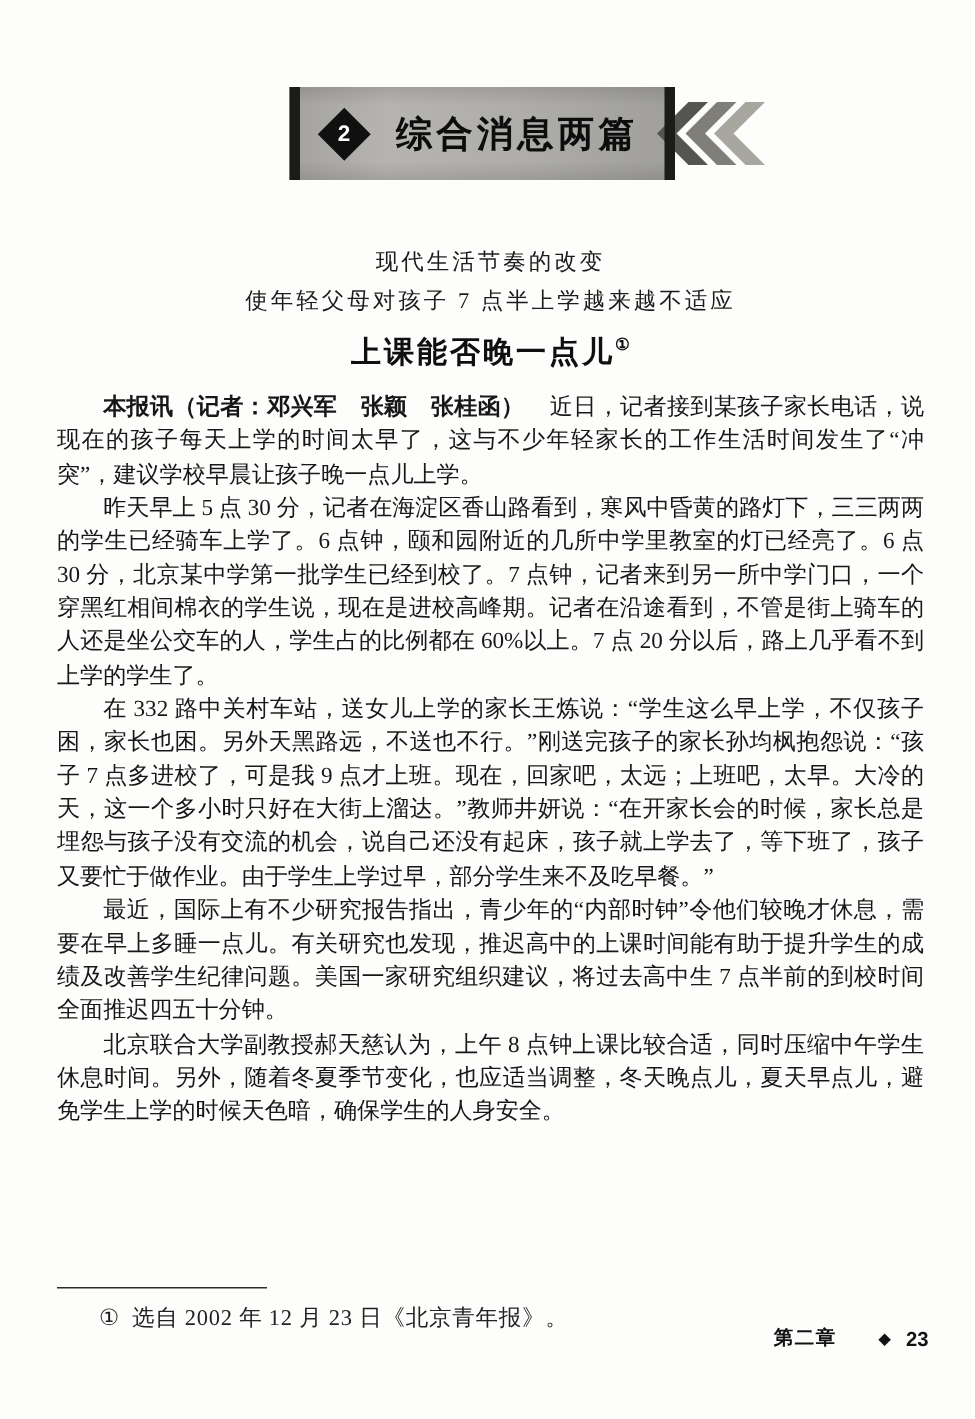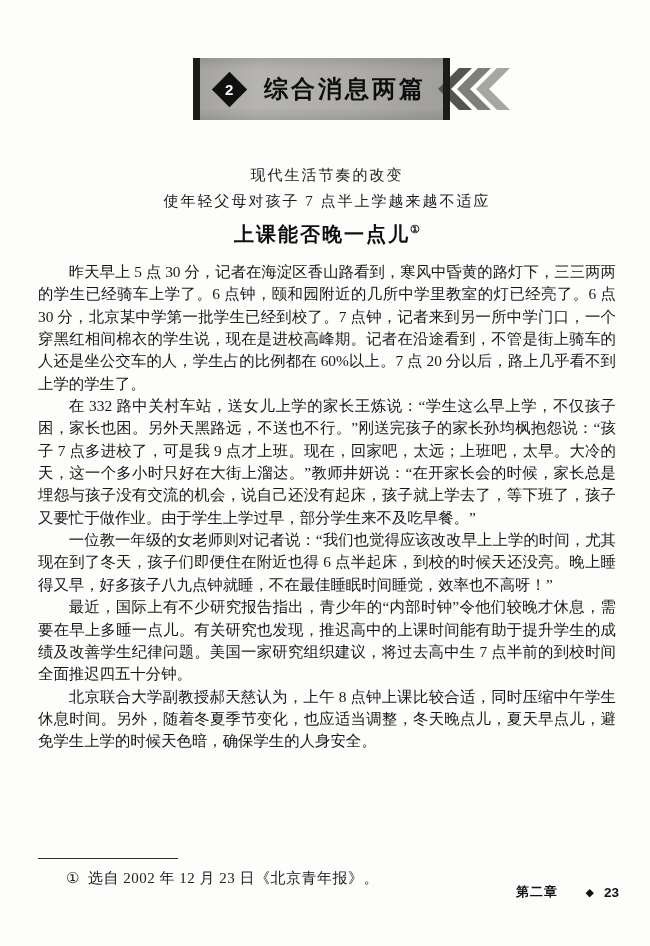--- a/index.html
+++ b/index.html
@@ -109,23 +109,23 @@
     </svg>
     <div class="edgebar right"></div>
   </div>
 
   <div class="content">
     <div class="kicker">现代生活节奏的改变</div>
     <div class="kicker">使年轻父母对孩子 7 点半上学越来越不适应</div>
     <h1 class="article-title"><span>上课能否晚一点儿</span><sup>①</sup></h1>
 
     <div class="bodytext">
+      <p><b class="lead">本报讯（记者：邓兴军　张颖　张桂函）</b><span>近日，记者接到某孩子家长电话，说现在的孩子每天上学的时间太早了，这与不少年轻家长的工作生活时间发生了“冲突”，建议学校早晨让孩子晚一点儿上学。</span></p>
       <p>昨天早上 5 点 30 分，记者在海淀区香山路看到，寒风中昏黄的路灯下，三三两两的学生已经骑车上学了。6 点钟，颐和园附近的几所中学里教室的灯已经亮了。6 点 30 分，北京某中学第一批学生已经到校了。7 点钟，记者来到另一所中学门口，一个穿黑红相间棉衣的学生说，现在是进校高峰期。记者在沿途看到，不管是街上骑车的人还是坐公交车的人，学生占的比例都在 60%以上。7 点 20 分以后，路上几乎看不到上学的学生了。</p>
       <p>在 332 路中关村车站，送女儿上学的家长王炼说：“学生这么早上学，不仅孩子困，家长也困。另外天黑路远，不送也不行。”刚送完孩子的家长孙均枫抱怨说：“孩子 7 点多进校了，可是我 9 点才上班。现在，回家吧，太远；上班吧，太早。大冷的天，这一个多小时只好在大街上溜达。”教师井妍说：“在开家长会的时候，家长总是埋怨与孩子没有交流的机会，说自己还没有起床，孩子就上学去了，等下班了，孩子又要忙于做作业。由于学生上学过早，部分学生来不及吃早餐。”</p>
-      <p>一位教一年级的女老师则对记者说：“我们也觉得应该改改早上上学的时间，尤其现在到了冬天，孩子们即便住在附近也得 6 点半起床，到校的时候天还没亮。晚上睡得又早，好多孩子八九点钟就睡，不在最佳睡眠时间睡觉，效率也不高呀！”</p>
       <p>最近，国际上有不少研究报告指出，青少年的“内部时钟”令他们较晚才休息，需要在早上多睡一点儿。有关研究也发现，推迟高中的上课时间能有助于提升学生的成绩及改善学生纪律问题。美国一家研究组织建议，将过去高中生 7 点半前的到校时间全面推迟四五十分钟。</p>
       <p>北京联合大学副教授郝天慈认为，上午 8 点钟上课比较合适，同时压缩中午学生休息时间。另外，随着冬夏季节变化，也应适当调整，冬天晚点儿，夏天早点儿，避免学生上学的时候天色暗，确保学生的人身安全。</p>
     </div>
   </div>
 
   <div class="footnote-block">
     <div class="footnote-rule"></div>
     <div class="footnote-line">
       <span class="fn-marker">①</span><span>选自 2002 年 12 月 23 日《北京青年报》。</span>
     </div>

